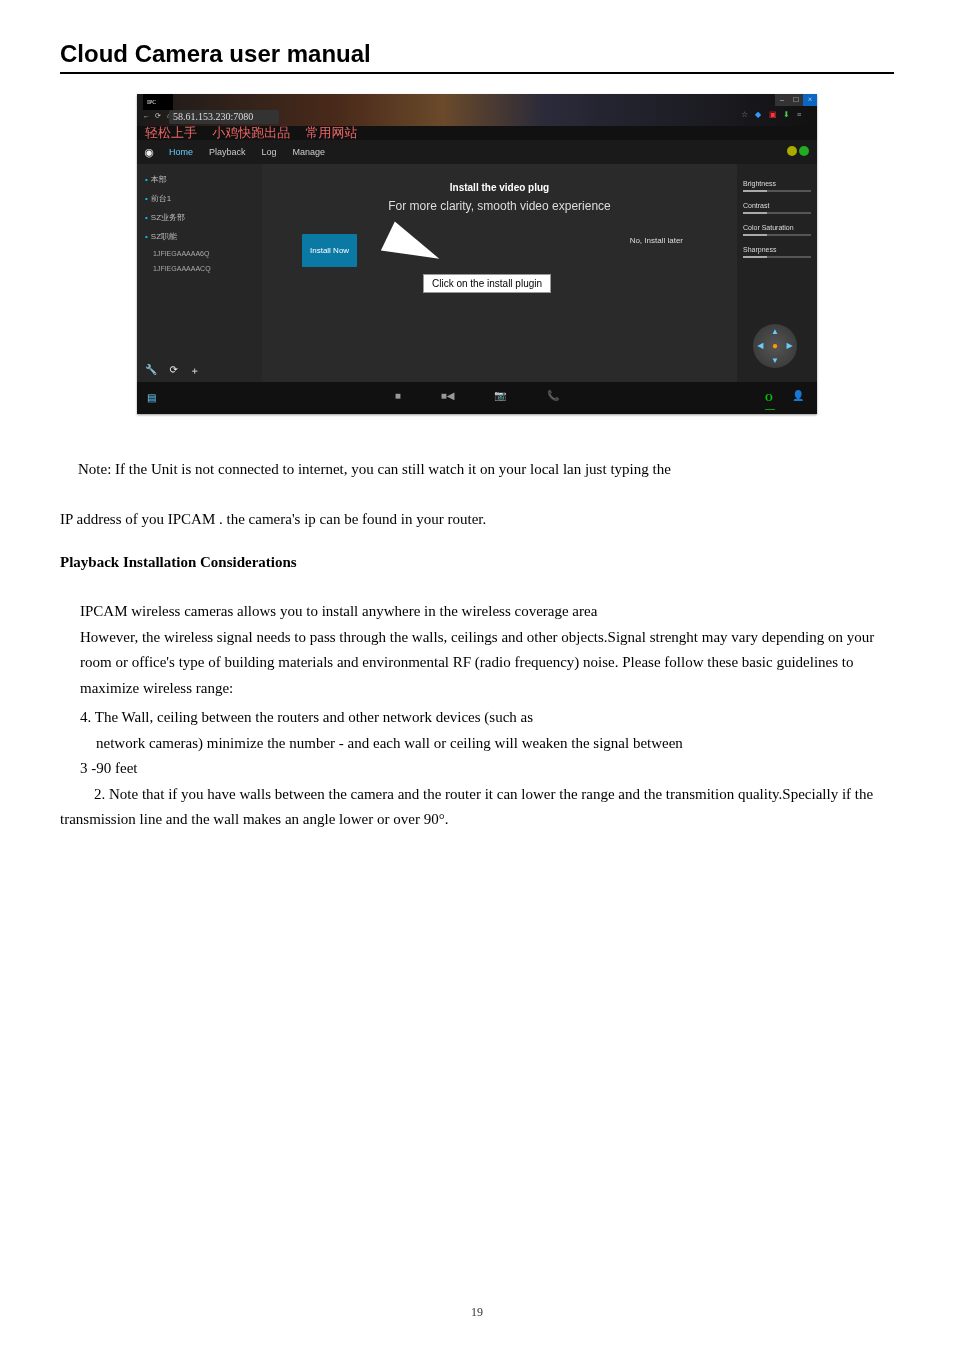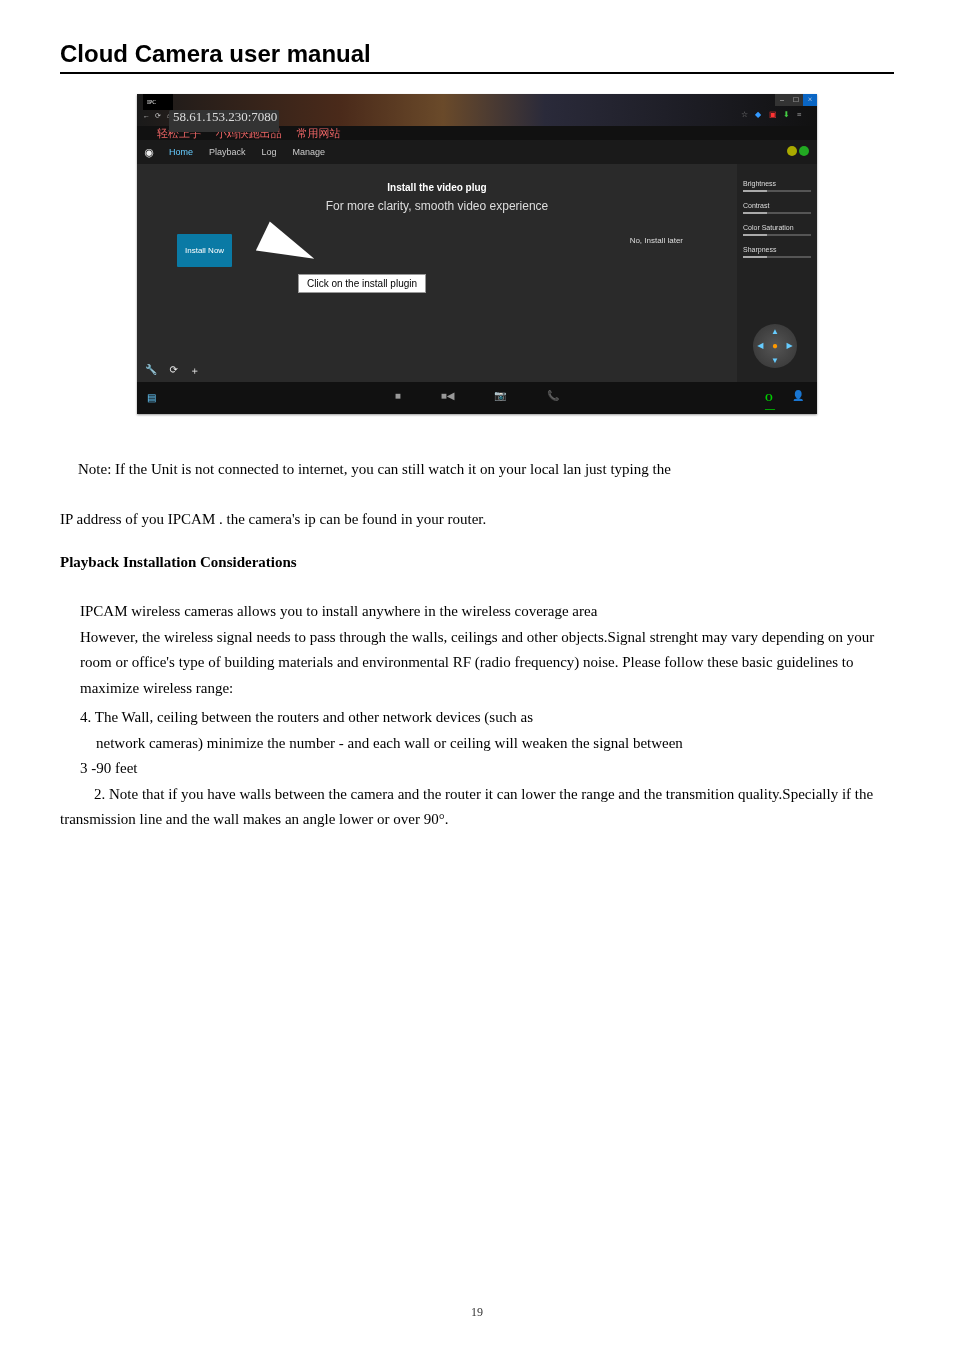--- a/index.html
+++ b/index.html
@@ -8,31 +8,31 @@
     .page { padding: 40px 60px; }
 
     .doc-title { font-family: Arial, sans-serif; font-size: 24px; font-weight: bold; border-bottom: 2px solid #000; padding-bottom: 4px; margin-bottom: 20px; }
 
     .screenshot {
       width: 680px; height: 320px; margin: 0 auto 40px auto; background: #000; position: relative;
       box-shadow: 0 1px 2px rgba(0,0,0,0.4);
     }
     .browser-chrome { height: 32px; background: linear-gradient(90deg,#1a1a1a 0%, #4a2a1a 30%, #6a4a2a 45%, #2a2a3a 60%, #111 100%); position: relative; }
     .browser-tab { position: absolute; top: 0; left: 6px; height: 16px; width: 30px; background: #000; font-size: 6px; color: #eee; line-height: 16px; padding-left: 4px; }
-    .browser-url { position: absolute; top: 16px; left: 32px; height: 22px; width: 110px; background: #333; border-radius: 2px; font-size: 13px; color: #ddd; line-height: 14px; padding-left: 4px; }
+    .browser-url { position: absolute; top: 16px; left: 32px; height: 14px; width: 110px; background: #333; border-radius: 2px; font-size: 10px; color: #ddd; line-height: 14px; padding-left: 4px; }
     .browser-btns { position: absolute; top: 18px; left: 6px; display: flex; gap: 4px; }
     .browser-btns span { width: 8px; height: 8px; font-size: 7px; color:#ccc; }
     .ext-icons { position: absolute; top: 16px; right: 10px; display: flex; gap: 4px; }
     .ext-icons span { width: 10px; height: 10px; font-size: 8px; }
     .window-ctrls { position: absolute; top: 0; right: 0; display: flex; }
     .window-ctrls span { width: 14px; height: 12px; color: #ddd; font-size: 8px; text-align: center; line-height: 12px; background:#0a66c4; }
     .window-ctrls span:nth-child(1){background:#333;}
     .window-ctrls span:nth-child(2){background:#333;}
 
-    .bookmarks { height: 14px; background: #111; font-size: 11px; color: #e66; padding-left: 20px; line-height:14px; }
+    .bookmarks { height: 14px; background: #111; font-size: 13px; color: #e66; padding-left: 8px; line-height:14px; }
     .bookmarks span { margin-right: 12px; }
 
     .app { height: 274px; background: #202020; position: relative; }
     .topbar { height: 24px; background: #1a1a1a; display: flex; align-items: center; color: #ccc; font-size: 9px; font-family: Arial, sans-serif; }
     .topbar .logo { width: 24px; text-align: center; font-size: 11px; color: #eee; }
     .topbar .home { color: #6cf; padding: 0 8px; }
     .topbar .tab { padding: 0 8px; }
     .speed-dot { position: absolute; right: 8px; top: 6px; display: flex; gap: 2px; }
     .speed-dot .dot { width: 10px; height: 10px; border-radius: 50%; }
     .speed-dot .dot.g { background: #2a2; }
@@ -119,20 +119,28 @@
         <span class="home">Home</span>
         <span class="tab">Playback</span>
         <span class="tab">Log</span>
         <span class="tab">Manage</span>
         <div class="speed-dot">
           <span class="dot y"></span>
           <span class="dot g"></span>
         </div>
       </div>
       <div class="body-area">
+        <div class="sidebar">
+          <div class="item"><span class="bullet">•</span><span>本部</span></div>
+          <div class="item"><span class="bullet">•</span><span>前台1</span></div>
+          <div class="item"><span class="bullet">•</span><span>SZ业务部</span></div>
+          <div class="item"><span class="bullet">•</span><span>SZ职能</span></div>
+          <div class="item sub">1JFIEGAAAAA6Q</div>
+          <div class="item sub">1JFIEGAAAAACQ</div>
+        </div>
         <div class="center">
           <div class="center-title">Install the video plug</div>
           <div class="center-sub">For more clarity, smooth video experience</div>
           <div class="install-btn">Install Now</div>
           <div class="later-btn">No, Install later</div>
           <div class="arrow-block">
               <div class="arrow-triangle"></div>
             </div>
           <div class="callout">Click on the install plugin</div>
         </div>

